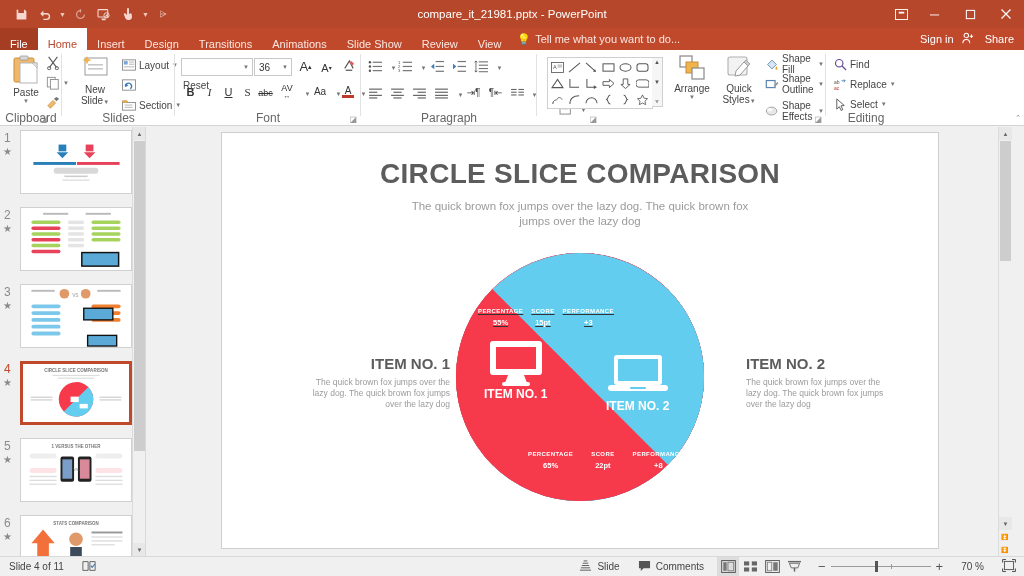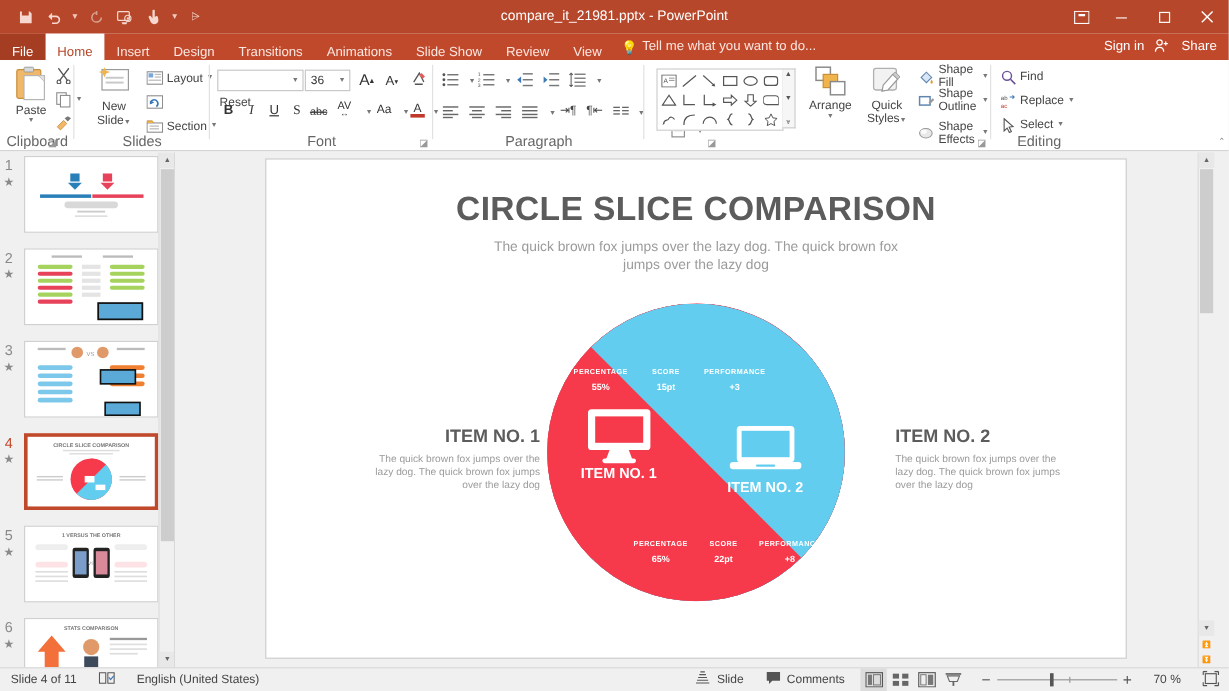--- a/index.html
+++ b/index.html
@@ -965,21 +965,21 @@
             </g>
             <g clip-path="url(#circclip)">
               <rect x="0" y="0" width="248" height="248" fill="#f6394b"></rect>
               <path d="M214 34 L34 214 L248 214 L248 34 Z" fill="#62cdee"></path>
               <path d="M0 0 L248 248 L248 0 Z" fill="#62cdee"></path>
               <path d="M0 0 L248 248 L0 248 Z" fill="#f6394b"></path>
             </g>
           </svg>
 
           
-          <div class="statrow" style="left:22px; top:55px; gap:20px;">
+          <div class="statrow" style="left:22px; top:55px; gap:8px;text-decoration:underline;">
             <div class="statcell">
               <div class="k white">PERCENTAGE</div>
               <div class="v white">55%</div>
             </div>
             <div class="statcell">
               <div class="k white">SCORE</div>
               <div class="v white">15pt</div>
             </div>
             <div class="statcell">
               <div class="k white">PERFORMANCE</div>
@@ -1042,23 +1042,20 @@
       <span>Slide 4 of 11</span>
     </div>
     <div class="sb-item">
       <span>
         <svg width="14" height="12" viewBox="0 0 16 13">
             <path d="M1 1.5h6v10H1zM9 1.5h6v10H9z" fill="none" stroke="#555" stroke-width="1"></path>
             <path d="M10 6l1.6 2 3-3.6" fill="none" stroke="#3a7ab8" stroke-width="1.2"></path>
           </svg>
       </span>
     </div>
-    <div class="sb-item">
-      <span>English (United States)</span>
-    </div>
 
     <div style="margin-left:auto; display:flex; align-items:center;">
       <div class="sb-item">
         <span>
           <svg width="13" height="12" viewBox="0 0 14 13">
               <path d="M1 11h12M2 8.5h10M3 6h8M4 3.5h6M5 1h4" stroke="#555" stroke-width="1"></path>
             </svg>
         </span>
         <span>Slide</span>
       </div>

